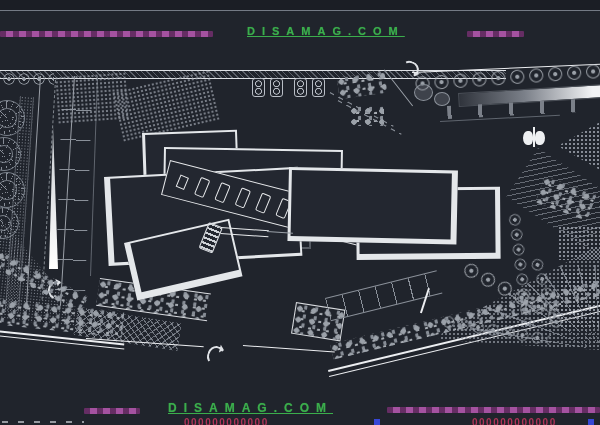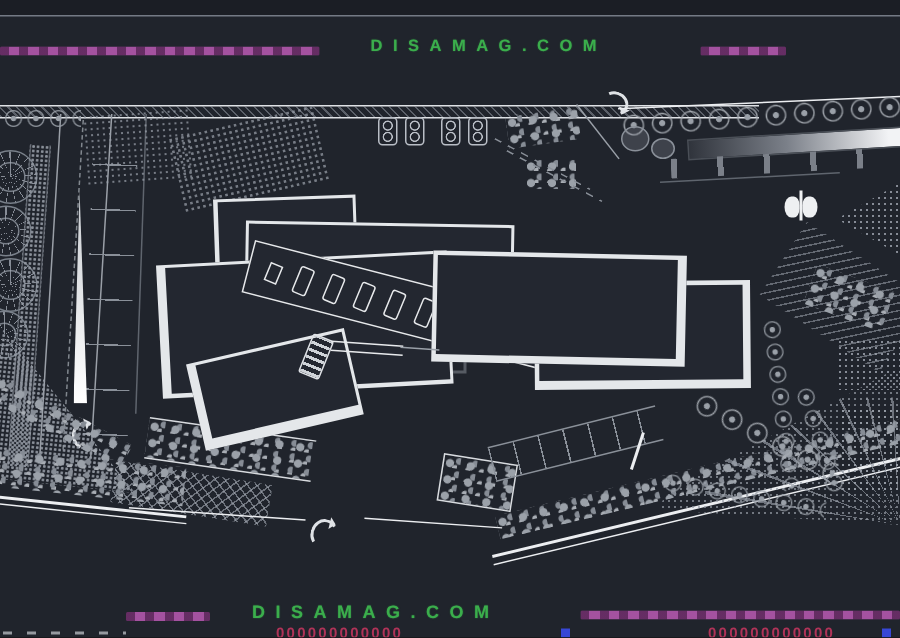--- a/index.html
+++ b/index.html
@@ -10,21 +10,21 @@
   html,body{margin:0;padding:0;background:#111;}
   .screen{position:relative;width:600px;height:425px;background:var(--background);overflow:hidden;
           font-family:"Liberation Sans",sans-serif;}
   .abs{position:absolute;}
   .otl{transform-origin:left top;}
   
   .topshade{left:0;top:0;width:600px;height:10px;background:rgba(0,0,0,.14);}
   .topline{left:0;top:10px;width:600px;height:1px;background:#747a85;}
   .pbar{height:6px;background:var(--accent-purple);
         background-image:repeating-linear-gradient(90deg,rgba(50,15,50,.55) 0 6px,transparent 6px 13px);border-radius:1px;}
-  .wm{color:var(--accent-green);font-weight:bold;text-shadow:0 0 1px rgba(60,190,80,.55);white-space:nowrap;}
+  .wm{color:var(--accent-green);font-weight:bold;text-shadow:0 0 1px rgba(60,190,80,.55);white-space:nowrap;text-decoration:underline;}
   .wm-top{left:247px;top:25px;font-size:11px;letter-spacing:7px;}
   .wm-bot{left:168px;top:401px;font-size:12px;letter-spacing:7px;}
   .digits{color:var(--accent-magenta);font-weight:bold;font-size:10px;letter-spacing:1.5px;white-space:nowrap;}
   .bluesq{width:6px;height:6px;background:var(--accent-blue);}
   
   .dotgrid{background-image:radial-gradient(circle,rgba(152,158,168,.85) .8px,transparent 1px);background-size:4px 4px;}
   .dotdense{background-image:radial-gradient(circle,rgba(150,156,166,.9) .8px,transparent 1px);background-size:3px 3px;}
   .mesh{background-image:repeating-linear-gradient(45deg,rgba(160,166,176,.6) 0 1px,transparent 1px 5px),
                          repeating-linear-gradient(-45deg,rgba(160,166,176,.6) 0 1px,transparent 1px 5px);}
   .dhatch{background-image:repeating-linear-gradient(135deg,rgba(145,151,161,.6) 0 1px,transparent 1px 5px);}

